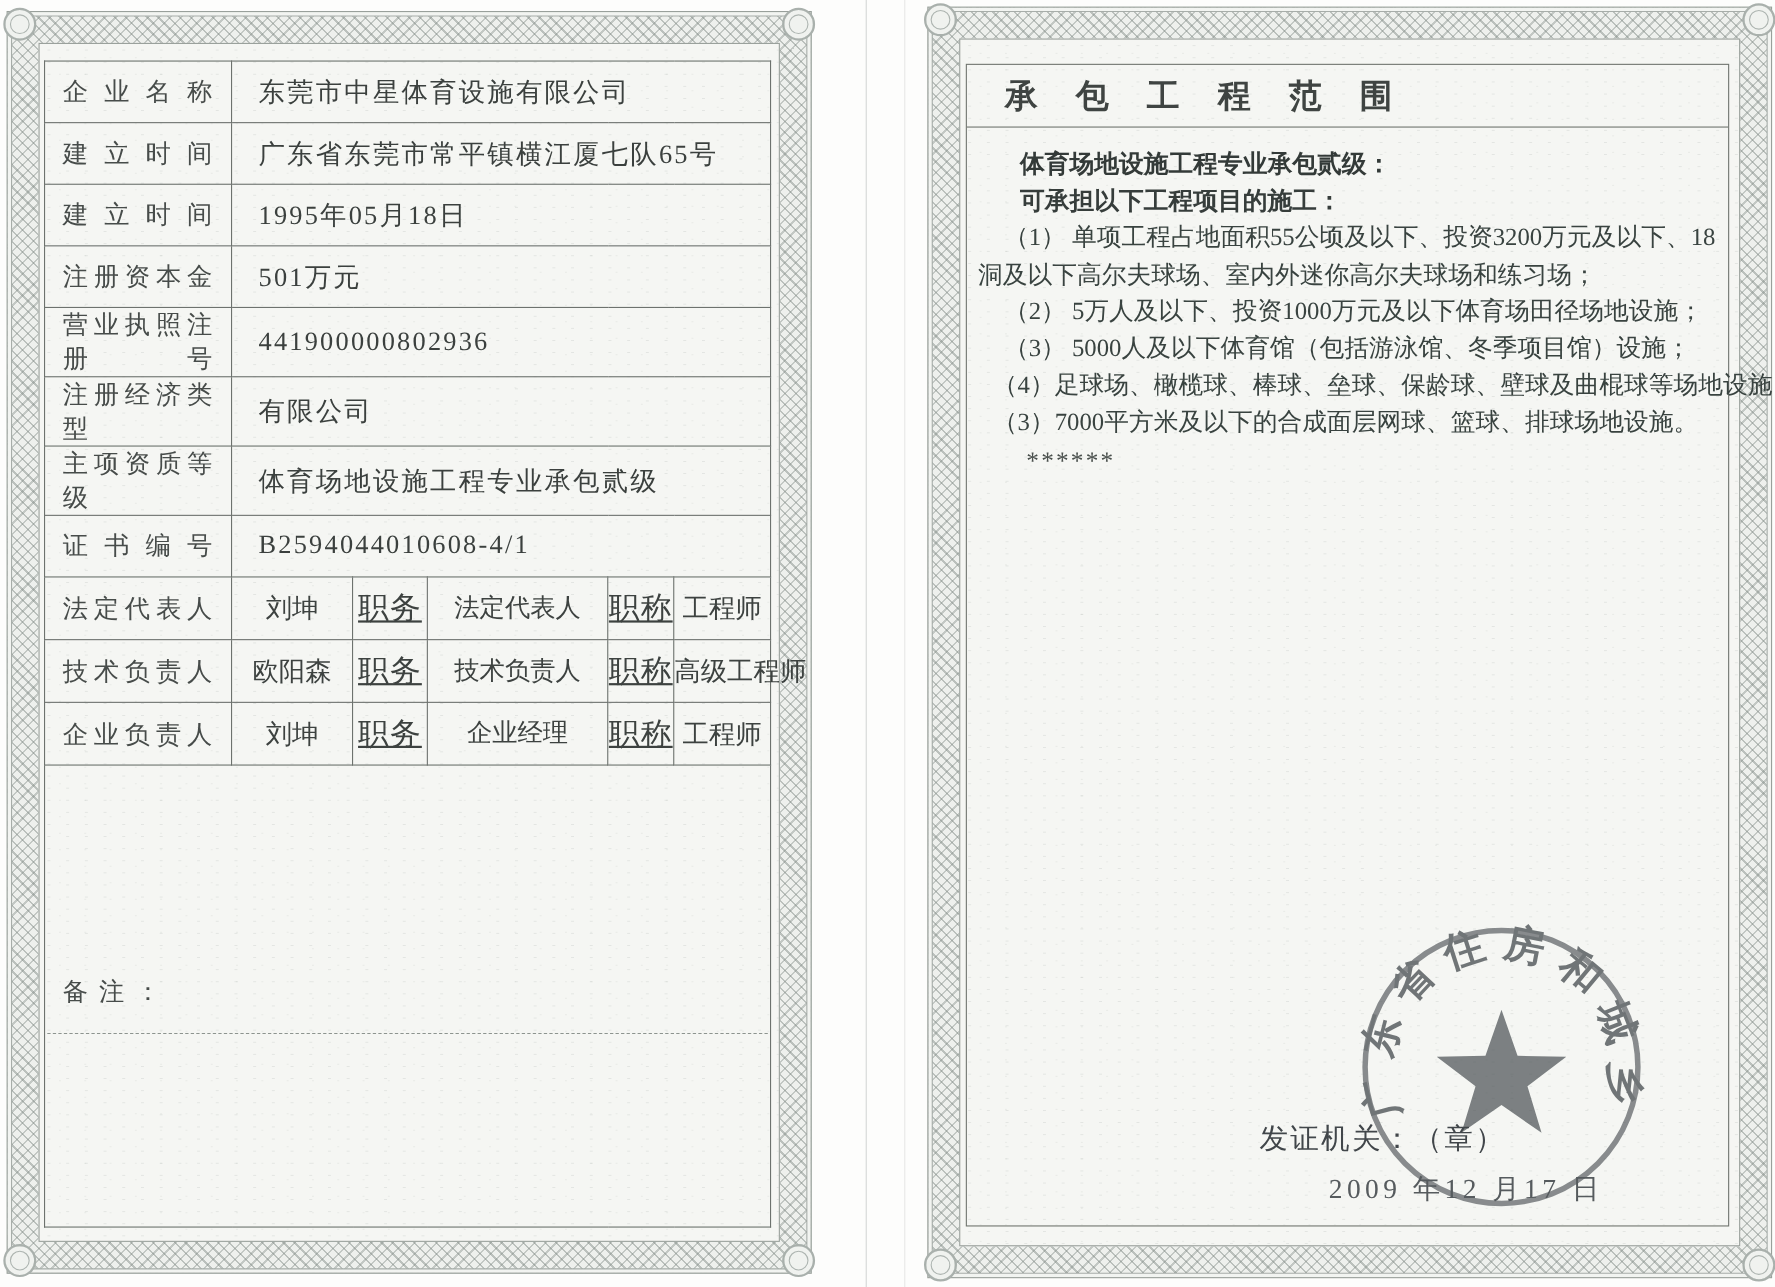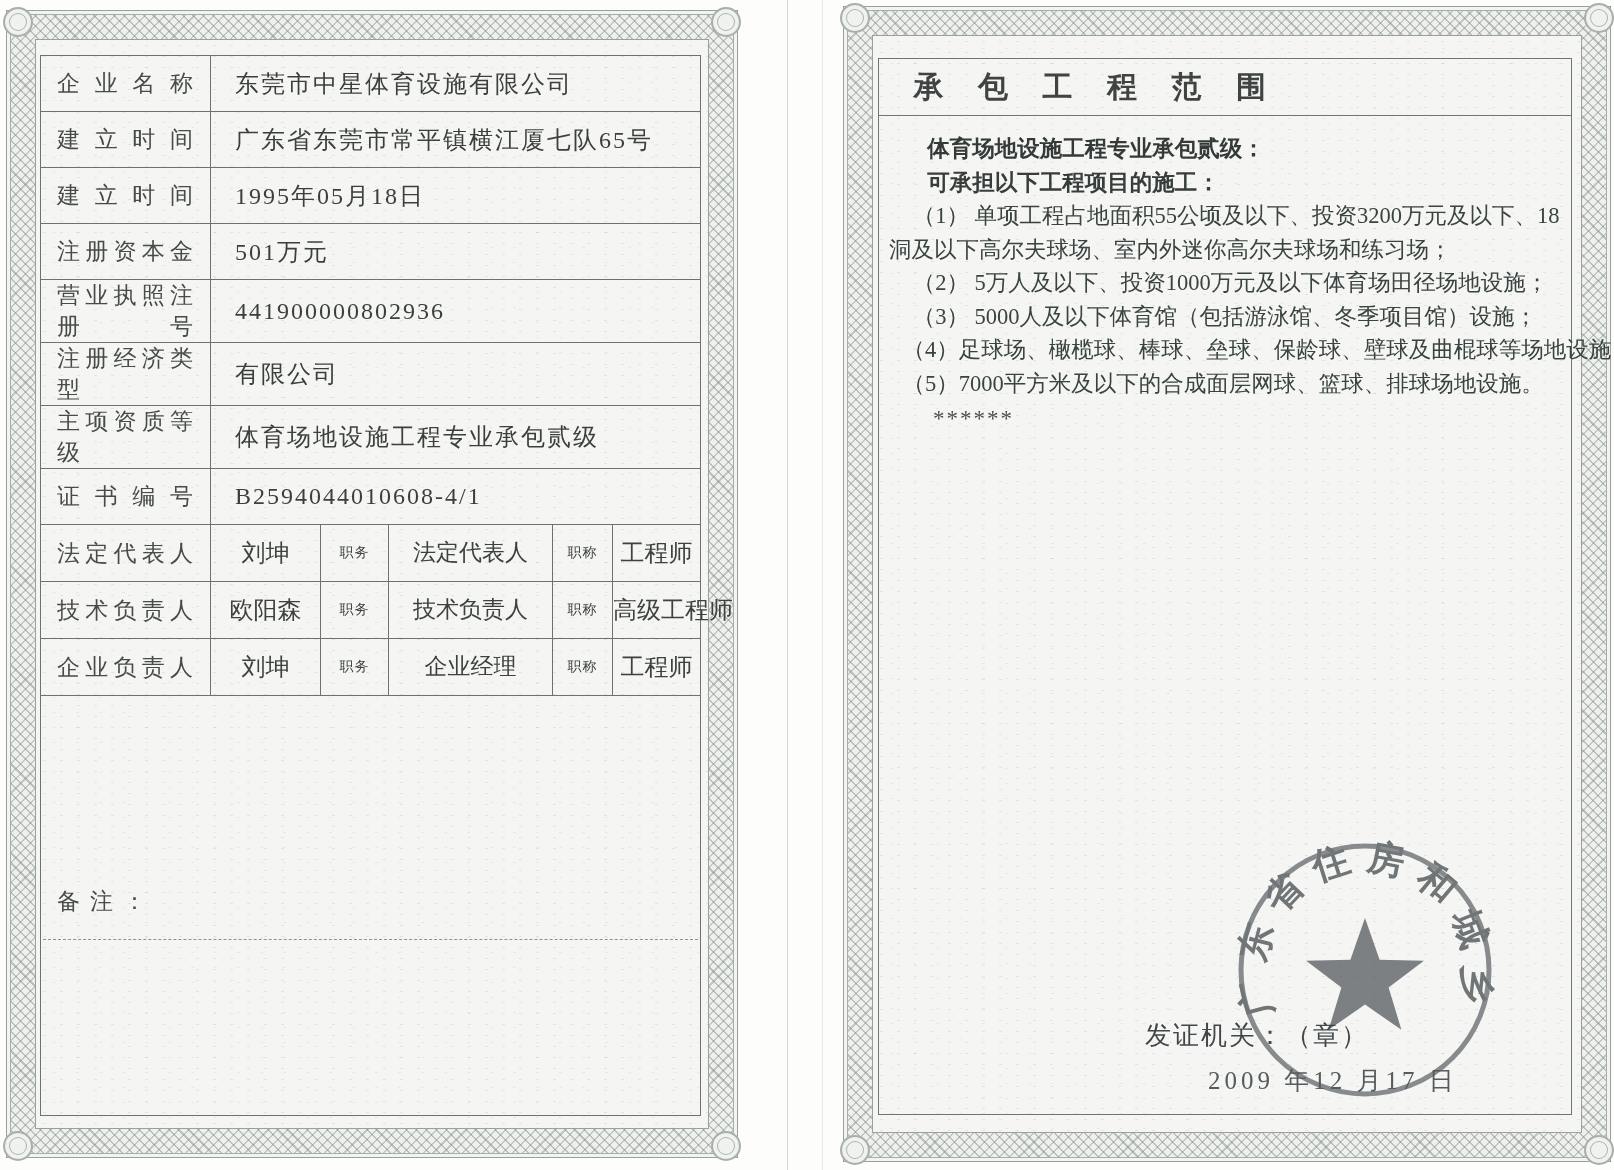--- a/index.html
+++ b/index.html
@@ -37,21 +37,21 @@
     border-collapse:collapse; table-layout:fixed; }
   table.cert td { border:1.5px solid #6d726e; vertical-align:middle; }
   tr.r { height:56px; } tr.p { height:57px; }
   td.lbl { padding:0 16px; font-size:23px; color:#474c4a; letter-spacing:1px;
     text-align:justify; text-align-last:justify; }
   td.val { padding-left:24px; font-size:24px; color:#3b403e; letter-spacing:2px;margin-left:36px; }
   td.ctr { text-align:center; font-size:23px; color:#3d4240; }
   td.name { font-size:24px;font-family:Liberation Mono, monospace; }
   td.duty { padding:0 24px; font-size:23px; line-height:26px; }
   td.ttl  { white-space:nowrap; font-size:24px; }
-  td.small{ font-size:14px; letter-spacing:1px; }
+  td.small{ font-size:28px; letter-spacing:1px;text-decoration:underline; }
   td.remcell { vertical-align:top; }
   .remark-label { padding:14px 0 0 16px; font-size:23px; letter-spacing:10px; color:#474c4a; }
   .remark-dash { margin:22px 2px 0 2px; border-top:1.5px dashed #8d948f; }
 
   
   .scope-box { position:absolute; left:5px; right:9px; top:22px; bottom:17px;
     border:1.5px solid #70756f; }
   .scope-title-row { height:57px; border-bottom:1.5px solid #70756f;
     display:flex; align-items:center; justify-content:flex-start; }
   .scope-title { font-size:30px; color:#3f4442; letter-spacing:1.15em; padding-left:1.15em;
@@ -169,21 +169,21 @@
         <div class="scope-title-row">
           <span class="scope-title">承包工程范围</span>
         </div>
         <div class="scope-body">
           <p class="lead">体育场地设施工程专业承包贰级：</p>
           <p class="lead2">可承担以下工程项目的施工：</p>
           <p class="item-a">（1） 单项工程占地面积55公顷及以下、投资3200万元及以下、18洞及以下高尔夫球场、室内外迷你高尔夫球场和练习场；</p>
           <p class="item-a">（2） 5万人及以下、投资1000万元及以下体育场田径场地设施；</p>
           <p class="item-a">（3） 5000人及以下体育馆（包括游泳馆、冬季项目馆）设施；</p>
           <p class="item-b">（4）足球场、橄榄球、棒球、垒球、保龄球、壁球及曲棍球等场地设施；</p>
-          <p class="item-b">（5）7000平方米及以下的合成面层网球、篮球、排球场地设施。</p>
+          <p class="item-b">（3）7000平方米及以下的合成面层网球、篮球、排球场地设施。</p>
           <p class="stars">******</p>
         </div>
       </div>
 
       <svg class="stamp" viewBox="0 0 268 268">
         <circle cx="134" cy="134" r="124" fill="none" stroke="#585d60" stroke-width="5" opacity="0.85"></circle>
         <path id="stamp-arc" d="M 43.4 176.3 A 100 100 0 1 1 224.6 176.3" fill="none"></path>
         <text font-size="37" fill="#54595c" font-weight="bold" letter-spacing="0" font-family="Liberation Serif, DejaVu Serif, serif">
           <textPath href="#stamp-arc" textLength="540" lengthAdjust="spacing">广东省住房和城乡建设厅</textPath>
         </text>

